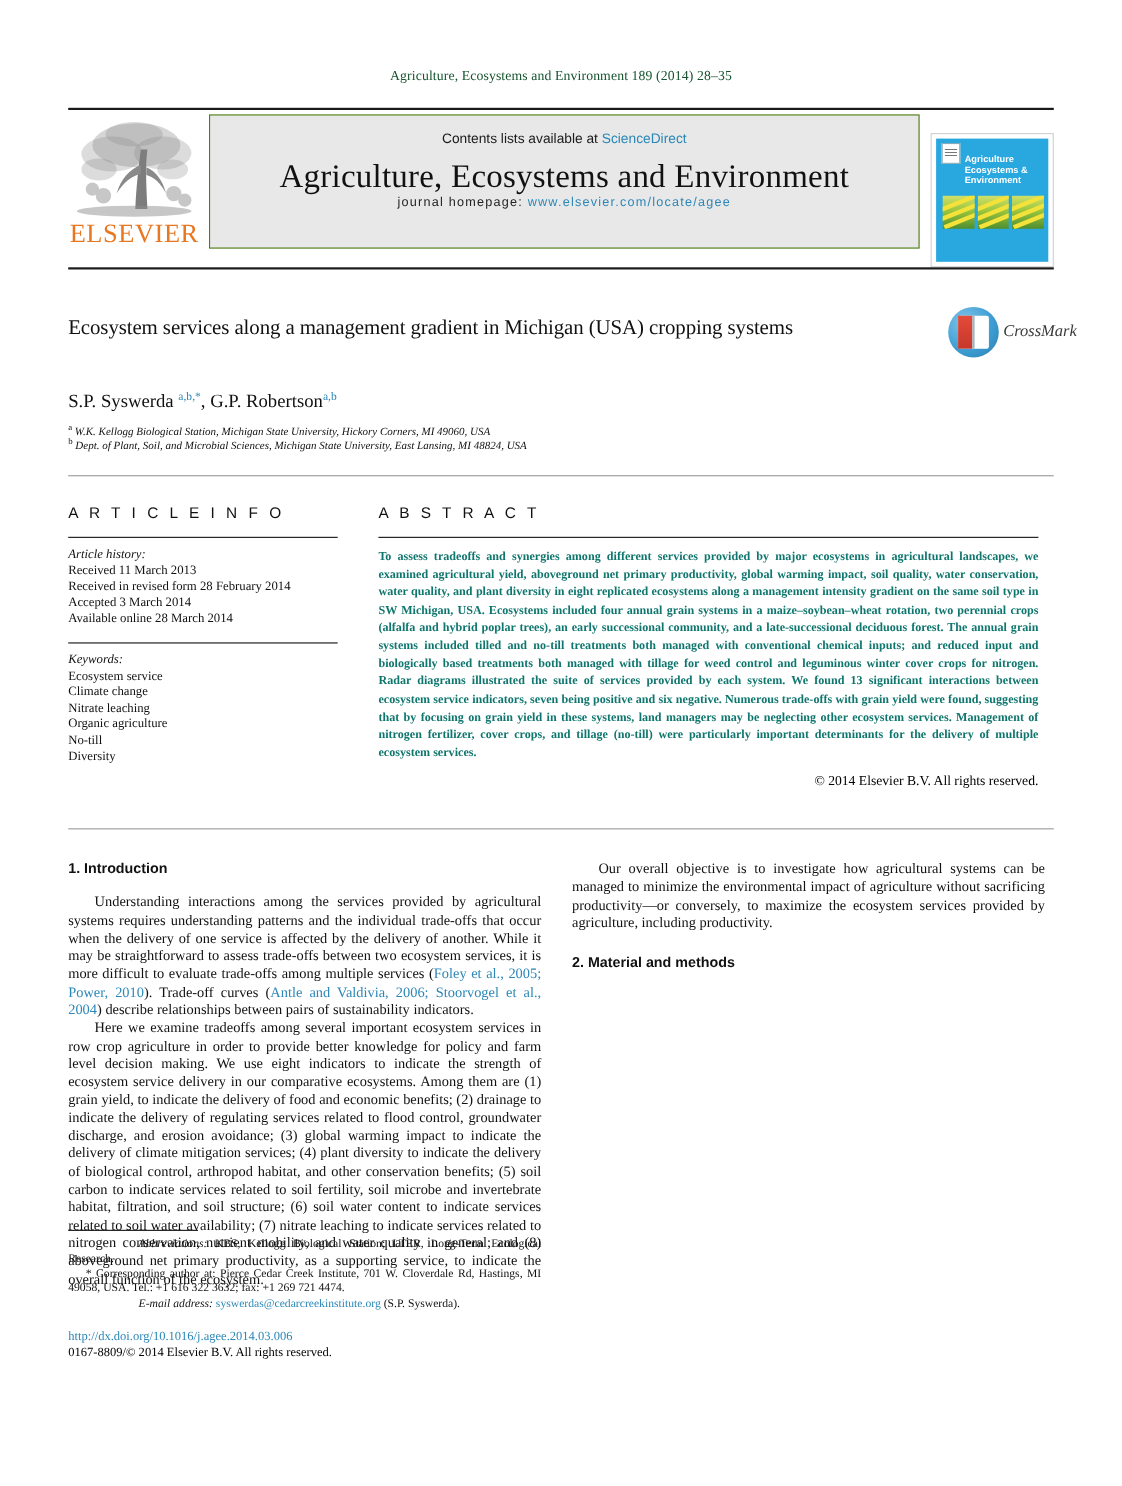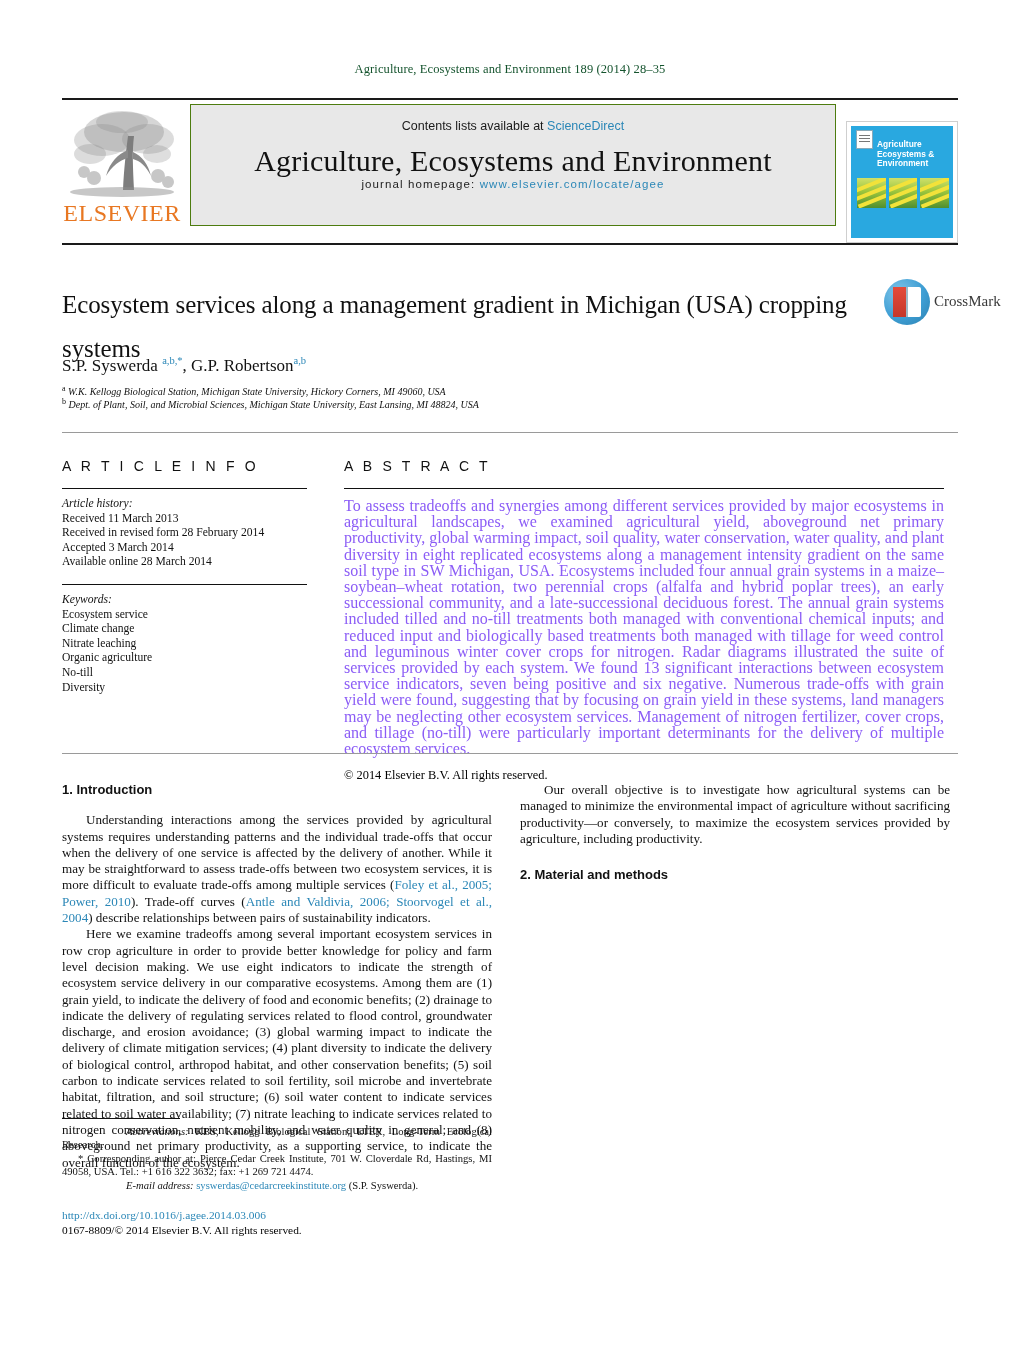--- a/index.html
+++ b/index.html
@@ -176,22 +176,22 @@
     width: 896px;
     border-top: 2px solid #1a1a1a;
   }
 
   
   .title {
     position: absolute;
     left: 62px;
     top: 283px;
     width: 790px;
-    font-size: 25px;
-    line-height: 44px;
+    font-size: 19px;
+    line-height: 31px;
     color: #111;
     letter-spacing: -0.1px;
   }
   .authors {
     position: absolute;
     left: 62px;
     top: 355px;
     width: 790px;
     font-size: 17px;
     color: #111;
@@ -205,24 +205,25 @@
     font-style: italic;
     color: #111;
     line-height: 13px;
   }
   .affil.a { top: 382px; }
   .affil.b { top: 395px; }
   .affil sup { font-style: normal; font-size: 8px; vertical-align: super; }
 
   .crossmark {
     position: absolute;
-    left: 884px;
+    left: 862px;
     top: 279px;
     width: 92px;
     height: 50px;
+    font-style: italic;
   }
   .cm-circle {
     position: absolute;
     left: 0; top: 0;
     width: 46px; height: 46px;
     border-radius: 50%;
     background: radial-gradient(circle at 32% 30%, #7fc4e8 0%, #3e9ed4 55%, #2a7fae 100%);
   }
   .cm-book {
     position: absolute;
@@ -294,28 +295,29 @@
     left: 344px;
     top: 458px;
     width: 600px;
   }
   .abs-rule {
     border-top: 1px solid #111;
     margin-top: 14px;
     margin-bottom: 9px;
   }
   .abs-body {
-    font-size: 16px;
+    font-size: 11px;
     line-height: 16.2px;
     text-align: justify;
-    color: #8b5cf6;
+    color: #0f766e;
+    font-weight: bold;
   }
   .copyline {
     margin-top: 11px;
-    text-align: left;
+    text-align: right;
     font-size: 12.4px;
   }
   .rule-abs-bottom {
     position: absolute;
     top: 753px;
     left: 62px;
     width: 896px;
     border-top: 1px solid #9a9a9a;
   }
 

